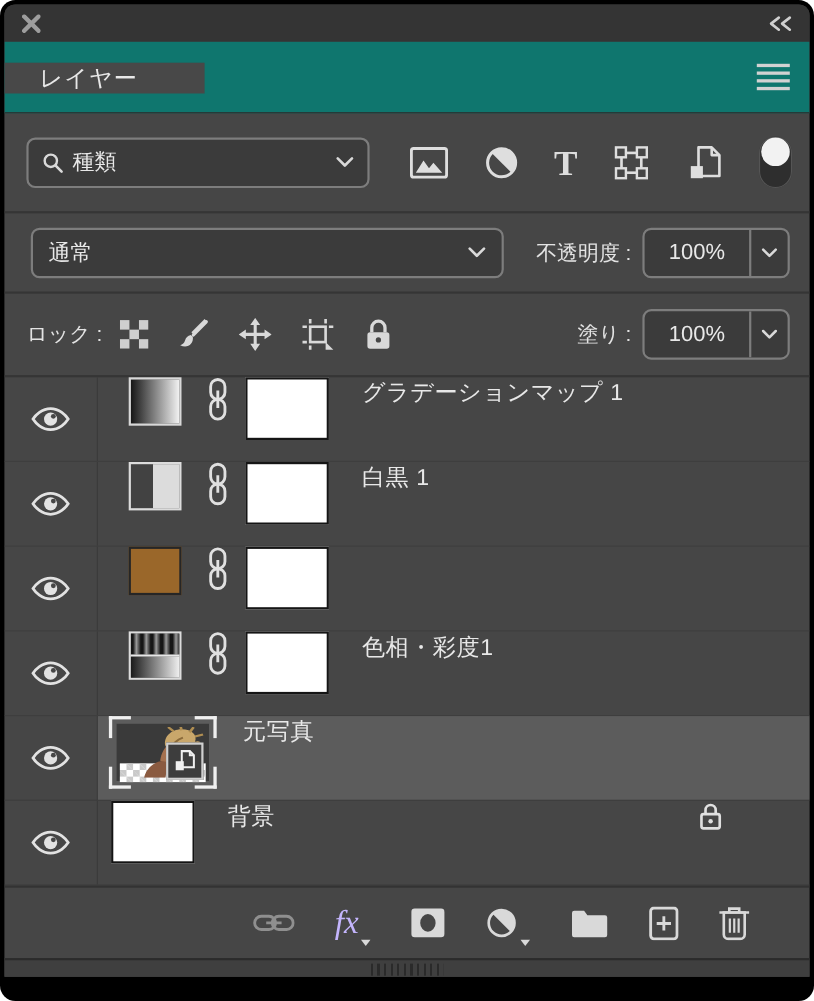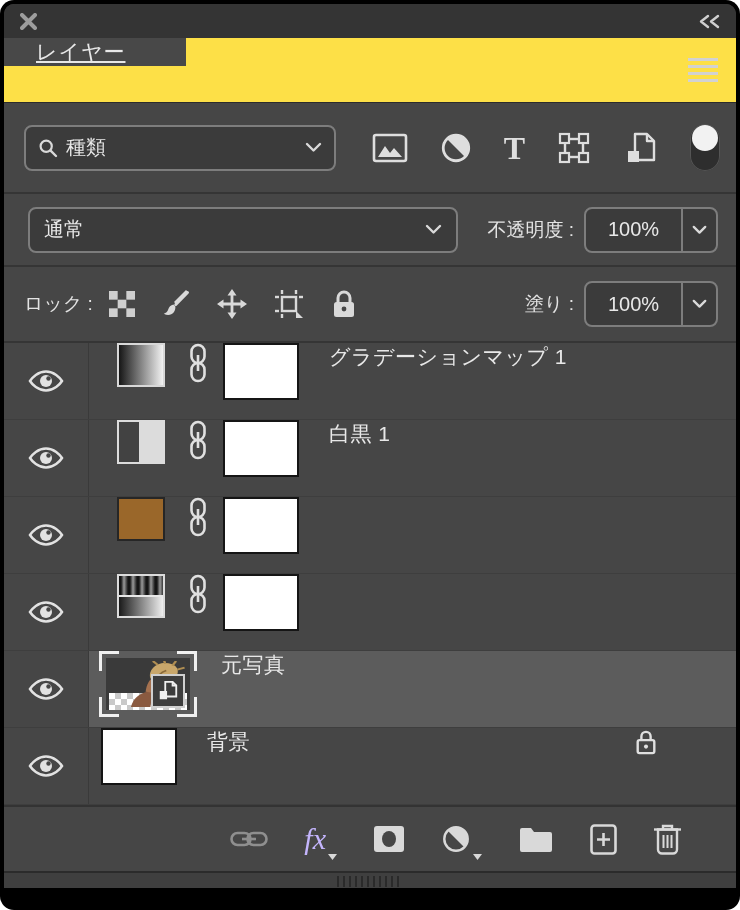--- a/index.html
+++ b/index.html
@@ -1,21 +1,21 @@
 <!DOCTYPE html>
 <html lang="ja" style="--panel-bg: #464646; --selected-row-bg: #5c5c5c; --solid-fill-swatch: #9a672a; --text: #e8e8e8; --icon: #d9d9d9;"><head>
 <meta charset="utf-8">
 <style>
   html,body{margin:0;padding:0;background:#fff;font-family:"Liberation Sans","DejaVu Sans",sans-serif;}
   .panel{width:740px;height:910px;background:#000;border-radius:14px;padding:4px 4px 0 4px;box-sizing:border-box;overflow:hidden;}
   .inner{height:884px;background:var(--panel-bg,#464646);border-radius:10px 10px 0 0;overflow:hidden;display:flex;flex-direction:column;color:var(--text,#e8e8e8);}
 
   
   .titlebar{height:34px;background:#343434;display:flex;align-items:center;justify-content:space-between;padding:0 16px;flex:0 0 auto;}
-  .tabbar{height:64px;background:#fde047;display:flex;align-items:flex-start;border-bottom:1px solid #2c2c2c;flex:0 0 auto;position:relative;text-decoration:underline;}
+  .tabbar{height:64px;background:#0f766e;display:flex;align-items:center;border-bottom:1px solid #2c2c2c;flex:0 0 auto;position:relative;}
   .tab{width:150px;background:#484848;display:flex;align-items:center;padding-left:32px;font-size:21px;letter-spacing:1px;margin-bottom:-1px;}
   .panel-menu{margin-left:auto;align-self:center;margin-right:18px;display:flex;flex-direction:column;gap:4px;cursor:pointer;}
   .panel-menu i{display:block;width:30px;height:3px;background:#d2d2d2;}
 
   
   .filter-row{height:89px;display:flex;align-items:center;padding:0 14px 0 20px;border-bottom:2px solid #353535;flex:0 0 auto;}
   .field{background:#3b3b3b;border:2px solid #7d7d7d;border-radius:8px;display:flex;align-items:center;box-sizing:border-box;}
   .search-select{width:312px;height:46px;padding:0 12px;cursor:pointer;}
   .search-select .lbl{font-size:20px;margin-left:8px;text-align:center;}
   .search-select svg.chev{margin-left:auto;}
@@ -320,20 +320,21 @@
               <span class="grad"></span>
             </span>
           <span class="link8">
             <svg width="22" height="40" viewBox="0 0 22 40">
                 <rect x="4.5" y="2" width="13" height="18" rx="6.5" fill="none" stroke="#e0e0e0" stroke-width="2.6"></rect>
                 <rect x="4.5" y="20" width="13" height="18" rx="6.5" fill="none" stroke="#e0e0e0" stroke-width="2.6"></rect>
                 <line x1="11" y1="12" x2="11" y2="28" stroke="#e0e0e0" stroke-width="2.6"></line>
               </svg>
           </span>
           <span class="mask-thumb"></span>
+          <span class="layer-name">色相・彩度1</span>
         </div>
       </div>
 
       <div class="layer-row selected">
         <div class="eye-cell">
           <svg width="36" height="24" viewBox="0 0 36 24">
               <path d="M18 2.5 C10 2.5 4.2 8.5 2 12 C4.2 15.5 10 21.5 18 21.5 C26 21.5 31.8 15.5 34 12 C31.8 8.5 26 2.5 18 2.5 Z" fill="none" stroke="#e2e2e2" stroke-width="2.5"></path>
               <circle cx="18" cy="12" r="6" fill="#e2e2e2"></circle>
               <circle cx="20.5" cy="9.5" r="2.2" fill="#464646"></circle>
             </svg>

